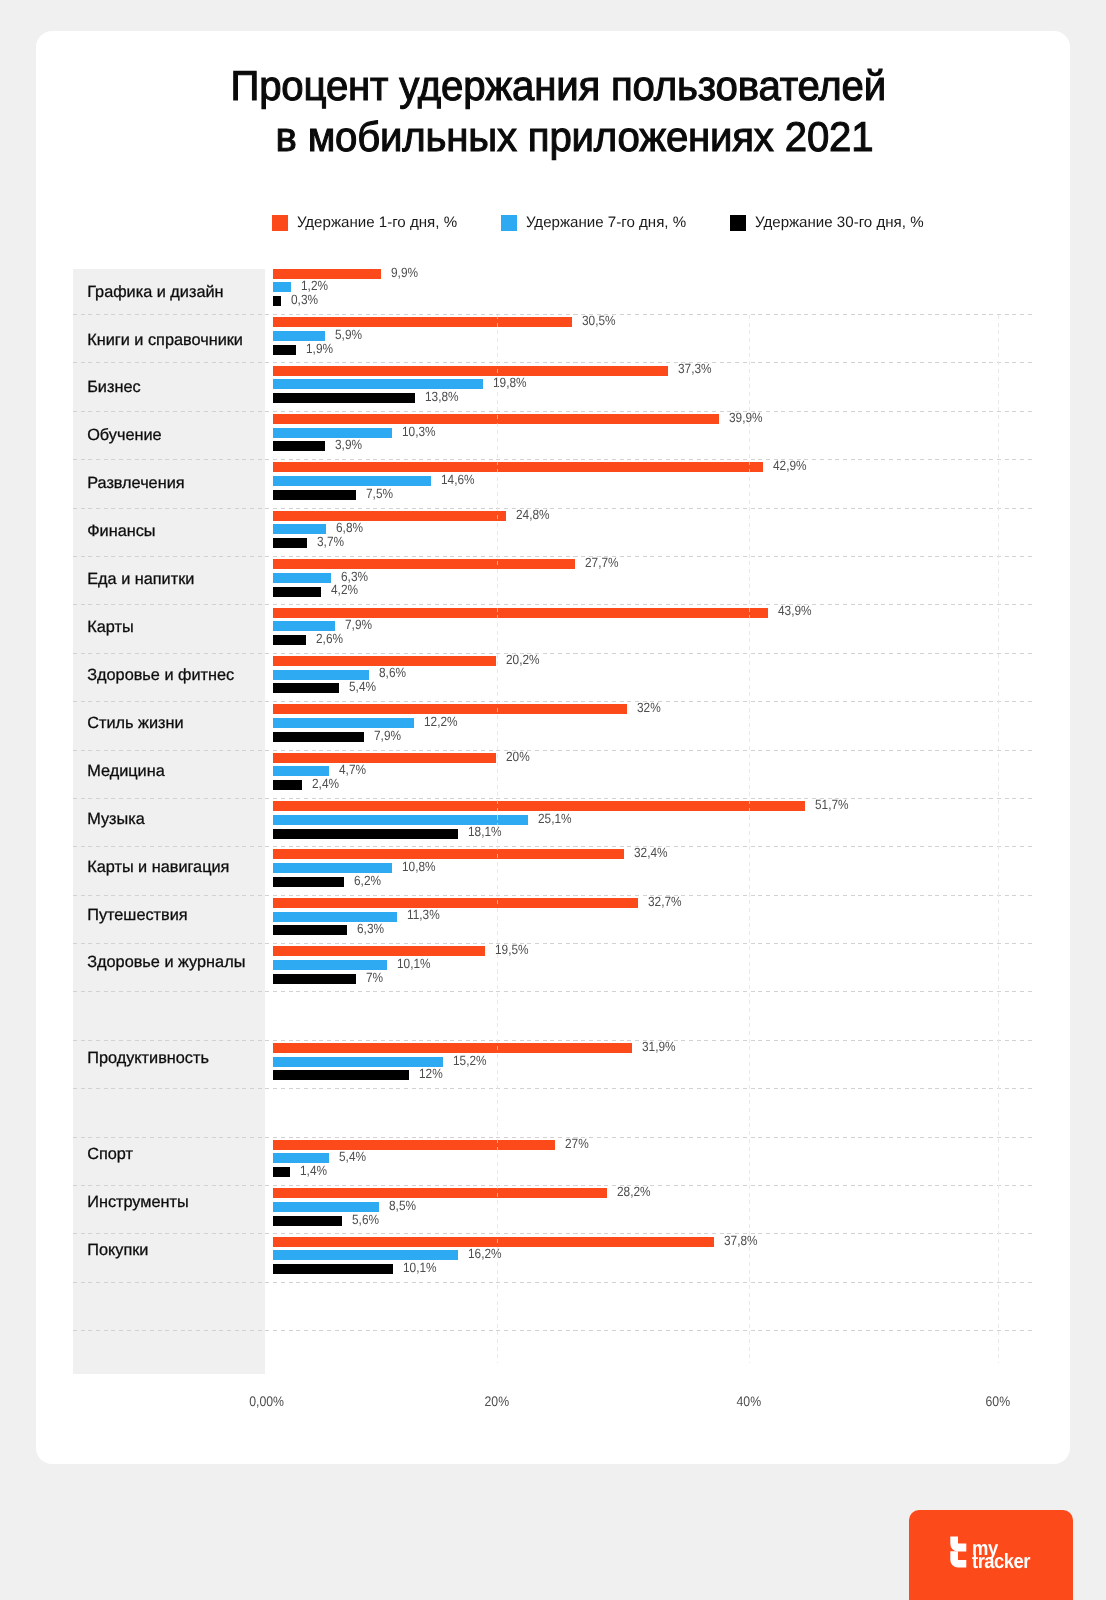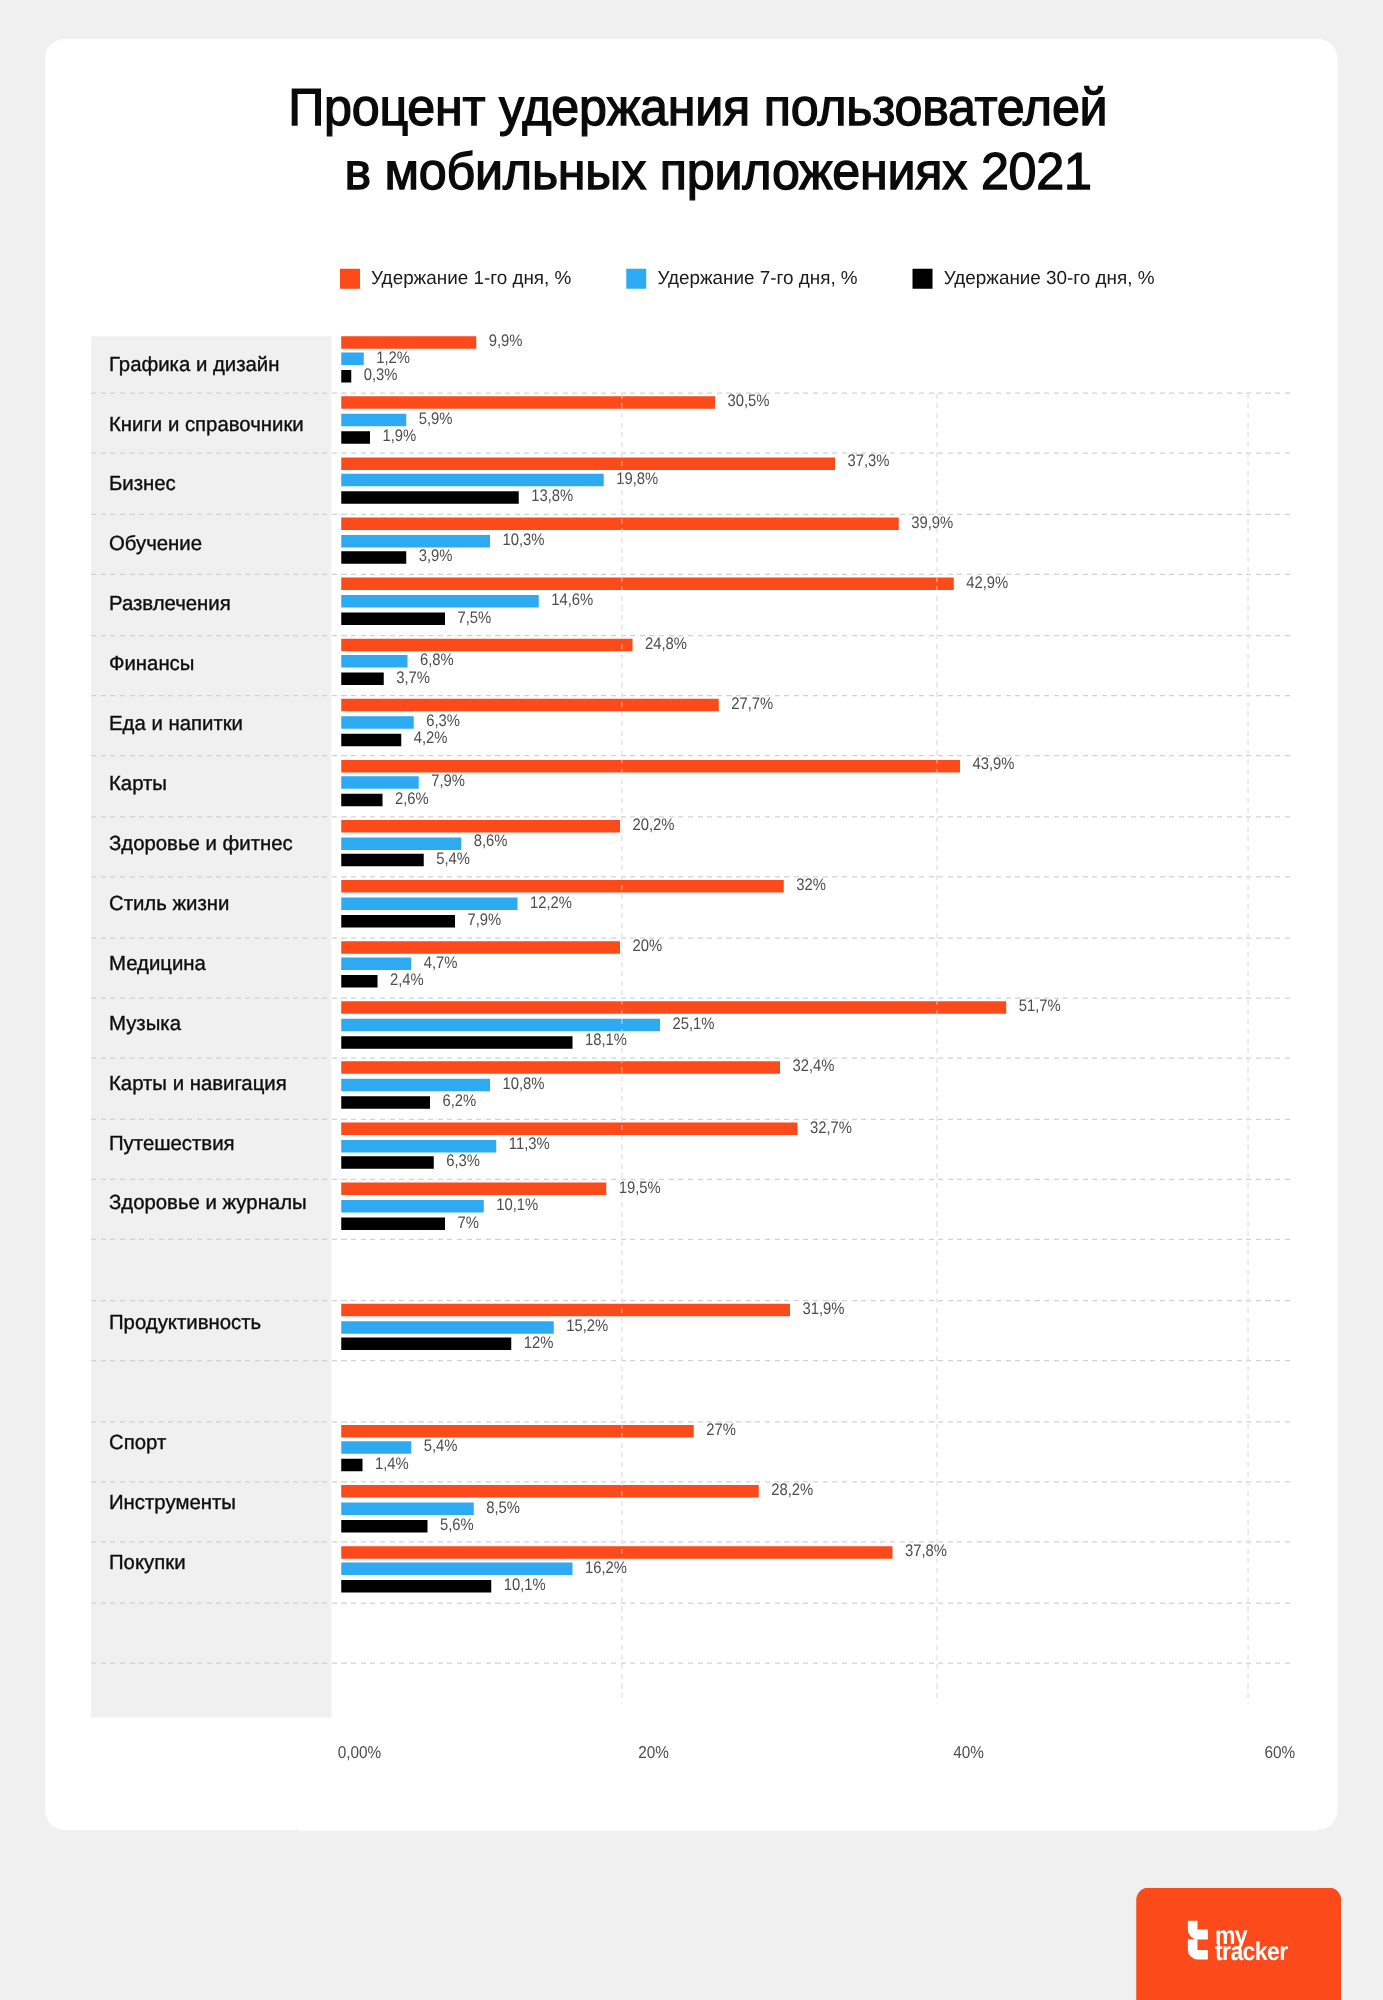--- a/index.html
+++ b/index.html
@@ -34,21 +34,21 @@
 
   #plot{position:absolute;left:0;top:0;width:1033px;height:1432px;}
   #labelpanel{position:absolute;left:73px;top:238px;width:192px;height:1105px;background:#f0f0f0;}
   .row{position:absolute;left:0;width:1033px;z-index:3;}
   .rowlabel{position:absolute;left:87.2px;font-size:16.3px;color:#0d0d0d;white-space:nowrap;-webkit-text-stroke:0.28px #0d0d0d;}
   .bar{position:absolute;left:272.5px;height:10px;}
   .bl{position:absolute;font-size:13.4px;color:#4d4d4d;white-space:nowrap;transform:scaleX(0.885);transform-origin:0 50%;}
   .sep{position:absolute;left:73px;width:960px;height:1px;background:repeating-linear-gradient(to right,#d2d2d2 0,#d2d2d2 4px,rgba(0,0,0,0) 4px,rgba(0,0,0,0) 7.7px);}
   .vgrid{position:absolute;top:230px;width:1px;height:1115px;z-index:1;background:repeating-linear-gradient(to bottom,#d2d2d2 0,#d2d2d2 4px,rgba(0,0,0,0) 4px,rgba(0,0,0,0) 7.7px);}
   .vgrido{position:absolute;top:230px;width:1px;height:1115px;z-index:6;background:repeating-linear-gradient(to bottom,rgba(255,255,255,0.5) 0,rgba(255,255,255,0.5) 4px,rgba(0,0,0,0) 4px,rgba(0,0,0,0) 7.7px);}
-  .xtick{position:absolute;font-size:13.8px;color:#4d4d4d;text-align:right;}
+  .xtick{position:absolute;font-size:13.8px;color:#4d4d4d;text-align:center;}
   .xtick span{display:inline-block;transform:scaleX(0.89);}
 
   #logo{position:absolute;left:909px;top:1509.5px;width:163.5px;height:120px;background:#fc4a1a;border-radius:10px;overflow:hidden;}
   .logotx{position:absolute;color:#fff;font-size:20.6px;font-weight:bold;letter-spacing:-0.55px;line-height:14px;transform:scaleX(0.895);transform-origin:0 50%;}
   .logotx.l1{left:62.5px;top:31.6px;}
   .logotx.l2{left:62.5px;top:45.1px;}
 </style>
 </head>
 <body>
 

